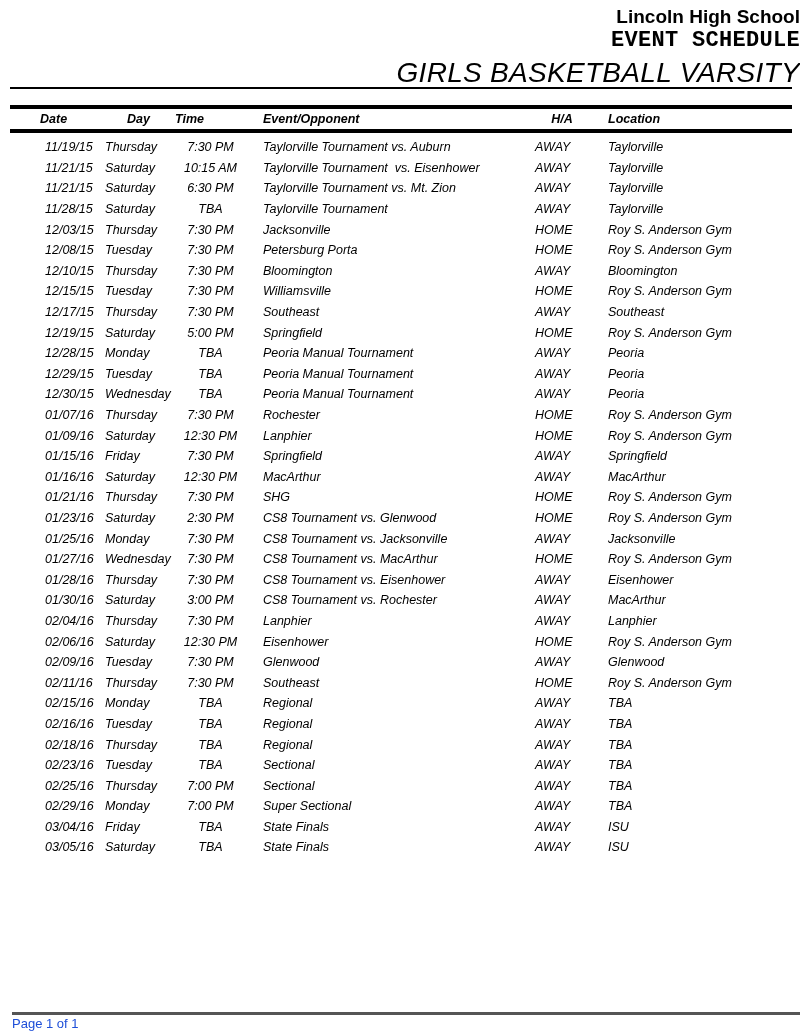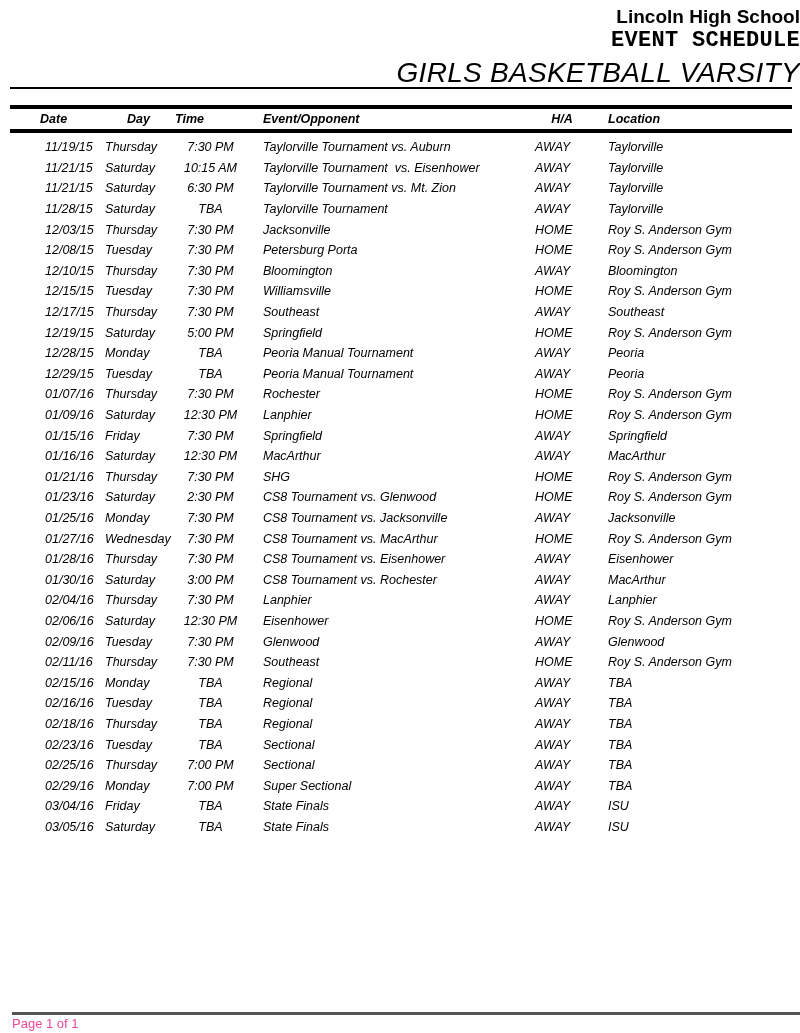--- a/index.html
+++ b/index.html
@@ -55,21 +55,21 @@
   td.col-event { padding-left: 17px; white-space: pre; }
   td.col-ha { padding-left: 19px; }
   td.col-location { padding-left: 19px; }
 
   .footer-rule {
     position: absolute; left: 12px; right: 0; top: 1012px;
     height: 3px; background: #555555;
   }
   .footer-label {
     position: absolute; left: 12px; top: 1016px;
-    font-size: 13px; color: #ec4899;
+    font-size: 13px; color: #1d4ed8;
   }
 </style>
 </head>
 <body>
 
 <div class="titles">
   <div class="school-name">Lincoln High School</div>
   <div class="event-title">EVENT SCHEDULE</div>
   <div class="subtitle">GIRLS BASKETBALL VARSITY</div>
 </div>
@@ -186,20 +186,28 @@
       </tr>
       <tr>
         <td class="col-date">12/29/15</td>
         <td class="col-day">Tuesday</td>
         <td class="col-time">TBA</td>
         <td class="col-event">Peoria Manual Tournament</td>
         <td class="col-ha">AWAY</td>
         <td class="col-location">Peoria</td>
       </tr>
       <tr>
+        <td class="col-date">12/30/15</td>
+        <td class="col-day">Wednesday</td>
+        <td class="col-time">TBA</td>
+        <td class="col-event">Peoria Manual Tournament</td>
+        <td class="col-ha">AWAY</td>
+        <td class="col-location">Peoria</td>
+      </tr>
+      <tr>
         <td class="col-date">01/07/16</td>
         <td class="col-day">Thursday</td>
         <td class="col-time">7:30 PM</td>
         <td class="col-event">Rochester</td>
         <td class="col-ha">HOME</td>
         <td class="col-location">Roy S. Anderson Gym</td>
       </tr>
       <tr>
         <td class="col-date">01/09/16</td>
         <td class="col-day">Saturday</td>

